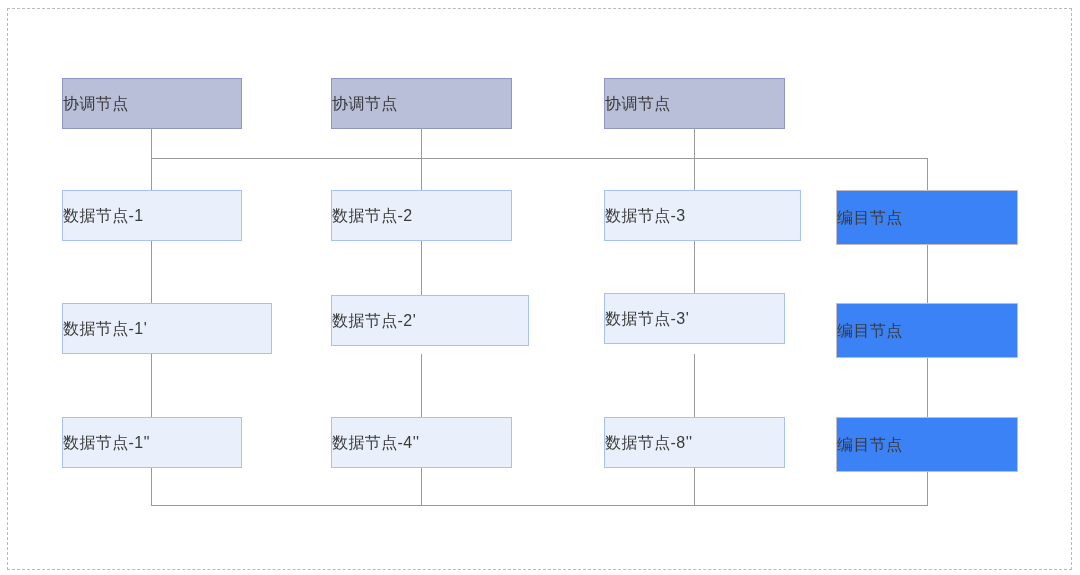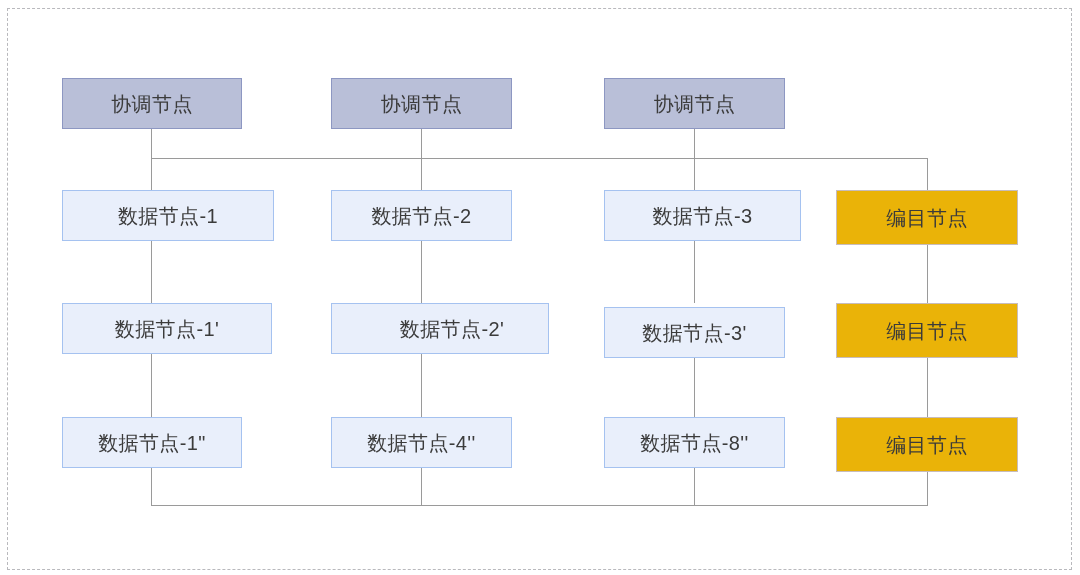--- a/index.html
+++ b/index.html
@@ -36,38 +36,37 @@
   }
   .line.v { width: 1.4px; }
   .line.h { height: 1.4px; }
 
   
   .node {
     position: absolute;
     box-sizing: border-box;
     display: flex;
     align-items: center;
-    justify-content: center;
-    font-size: 20px;
+    font-size: 16px;
     line-height: 1.2;
     letter-spacing: 0.4px;
     color: #3b3b3b;
     white-space: nowrap;
     z-index: 3;
   }
   .node-coordinator {
     background: #b9bfd8;
     border: 1.3px solid #8d97c2;
   }
   .node-data {
     background: #e9effb;
     border: 1.3px solid #a5c2f0;
   }
   .node-catalog {
-    background: #eab308;
+    background: #3b82f6;
     border: 1.3px solid #c7bcbc;
   }
   .node-label {
     pointer-events: none;
   }
 </style>
 </head>
 <body>
 
 <div id="canvas">
@@ -97,39 +96,39 @@
   <div id="node-layer">
       <div class="node node-coordinator" style="left: 62px; top: 78px; width: 180px; height: 51px;">
         <span class="node-label">协调节点</span>
       </div>
       <div class="node node-coordinator" style="left: 331px; top: 78px; width: 181px; height: 51px;">
         <span class="node-label">协调节点</span>
       </div>
       <div class="node node-coordinator" style="left: 604px; top: 78px; width: 181px; height: 51px;">
         <span class="node-label">协调节点</span>
       </div>
-      <div class="node node-data" style="left: 62px; top: 190px; width: 212px; height: 51px;">
+      <div class="node node-data" style="left: 62px; top: 190px; width: 180px; height: 51px;">
         <span class="node-label">数据节点-1</span>
       </div>
       <div class="node node-data" style="left: 331px; top: 190px; width: 181px; height: 51px;">
         <span class="node-label">数据节点-2</span>
       </div>
       <div class="node node-data" style="left: 604px; top: 190px; width: 197px; height: 51px;">
         <span class="node-label">数据节点-3</span>
       </div>
       <div class="node node-catalog" style="left: 836px; top: 190px; width: 182px; height: 55px;">
         <span class="node-label">编目节点</span>
       </div>
       <div class="node node-data" style="left: 62px; top: 303px; width: 210px; height: 51px;">
         <span class="node-label">数据节点-1'</span>
       </div>
-      <div class="node node-data" style="left: 331px; top: 303px; width: 218px; height: 51px; padding-left: 24px;">
+      <div class="node node-data" style="left: 331px; top: 295px; width: 198px; height: 51px;">
         <span class="node-label">数据节点-2'</span>
       </div>
-      <div class="node node-data" style="left: 604px; top: 307px; width: 181px; height: 51px;">
+      <div class="node node-data" style="left: 604px; top: 293px; width: 181px; height: 51px;">
         <span class="node-label">数据节点-3'</span>
       </div>
       <div class="node node-catalog" style="left: 836px; top: 303px; width: 182px; height: 55px;">
         <span class="node-label">编目节点</span>
       </div>
       <div class="node node-data" style="left: 62px; top: 417px; width: 180px; height: 51px;">
         <span class="node-label">数据节点-1"</span>
       </div>
       <div class="node node-data" style="left: 331px; top: 417px; width: 181px; height: 51px;">
         <span class="node-label">数据节点-4''</span>

